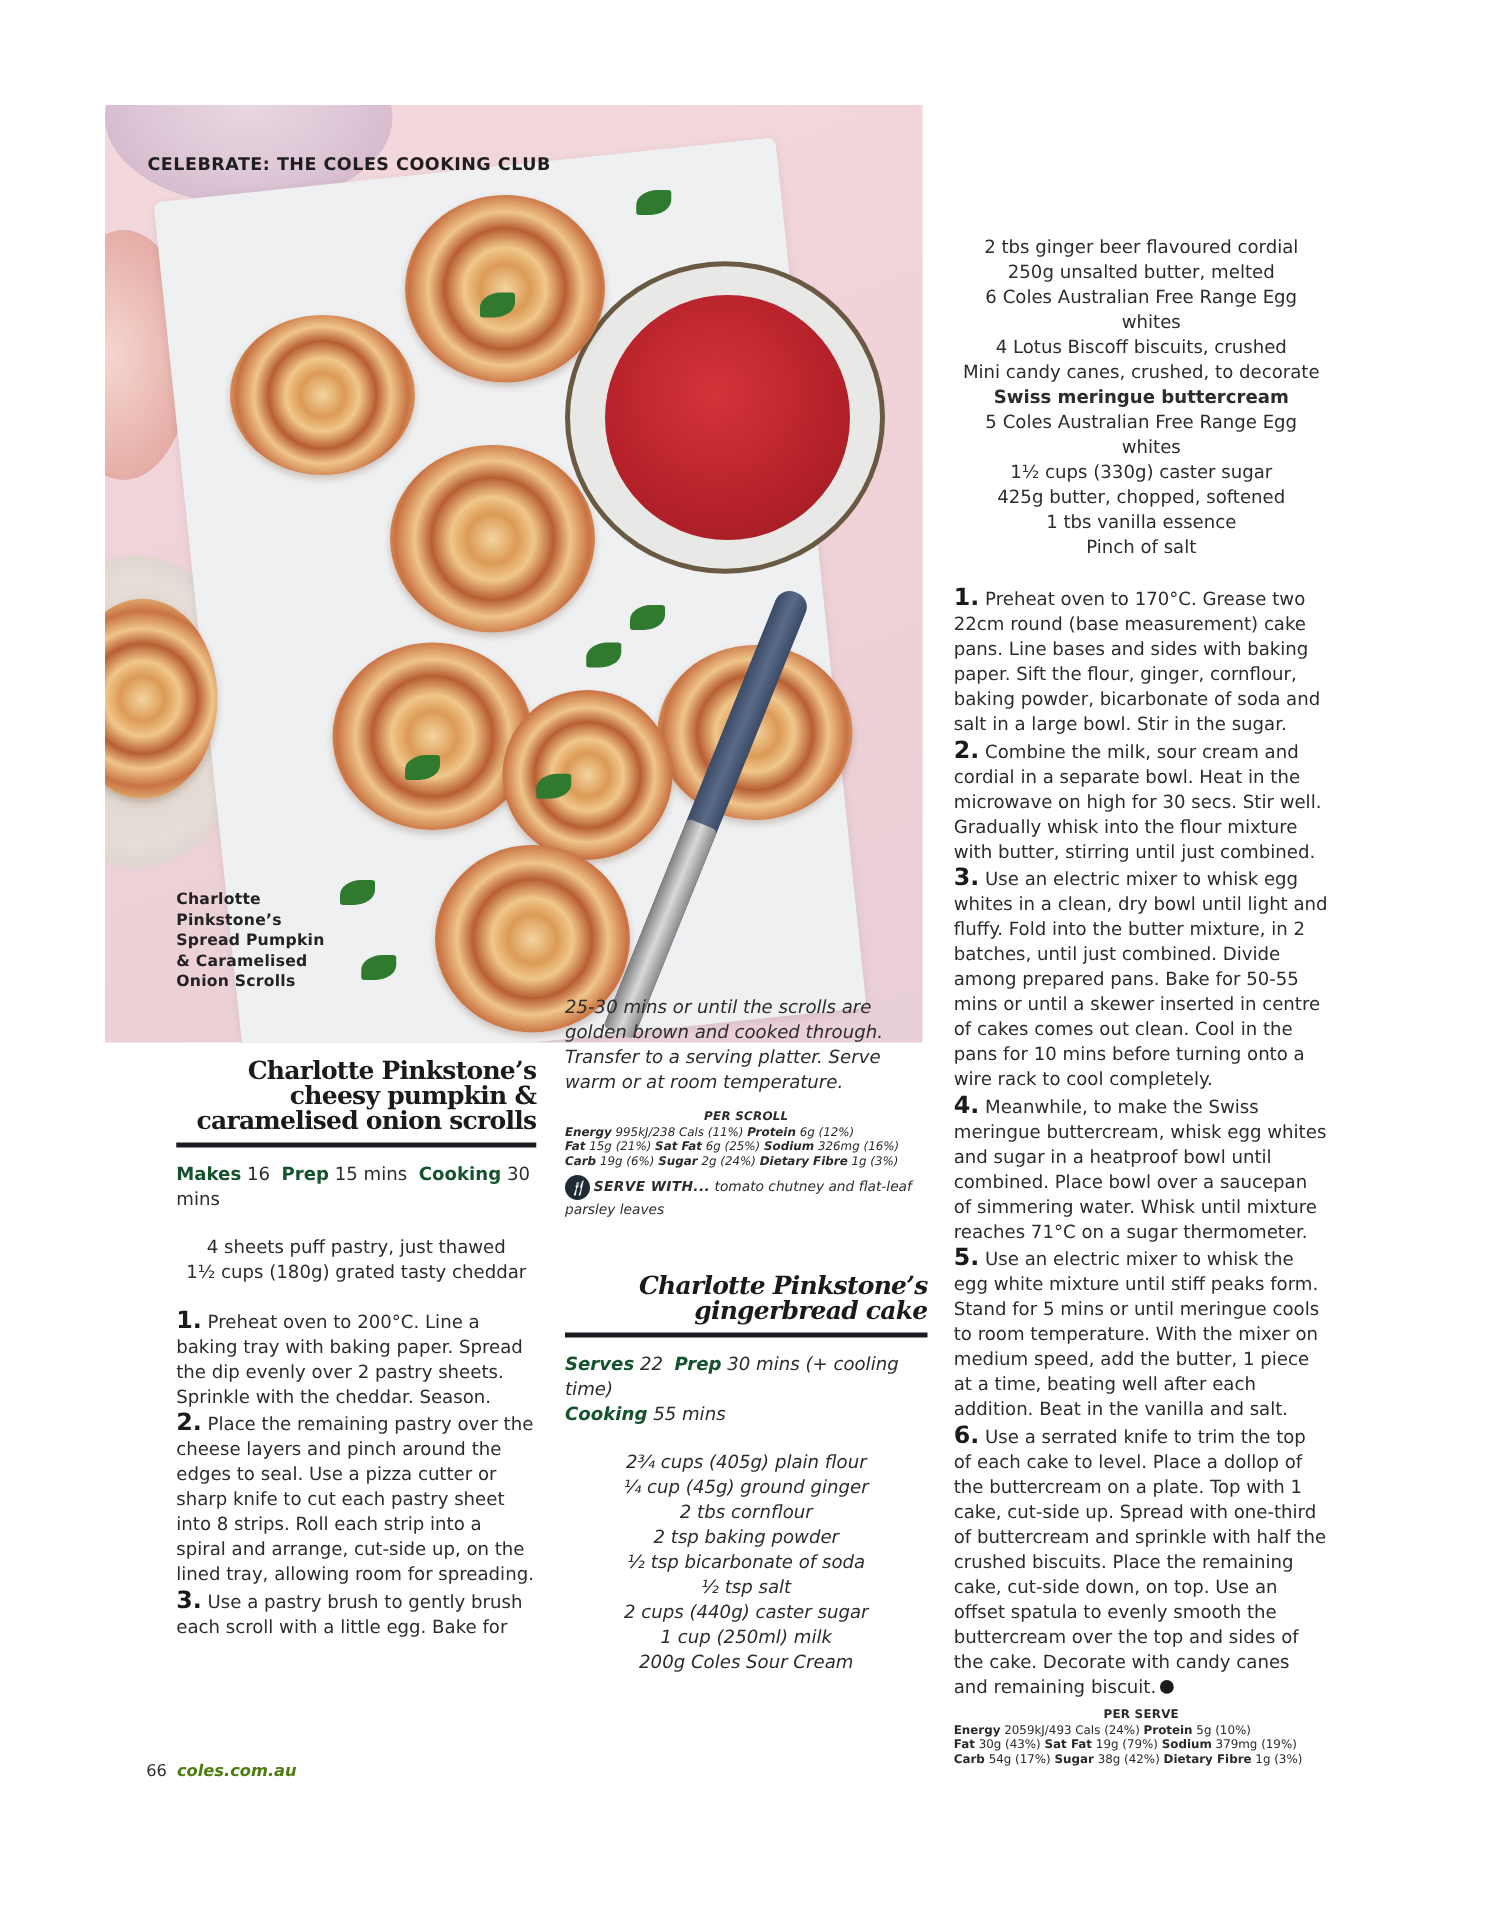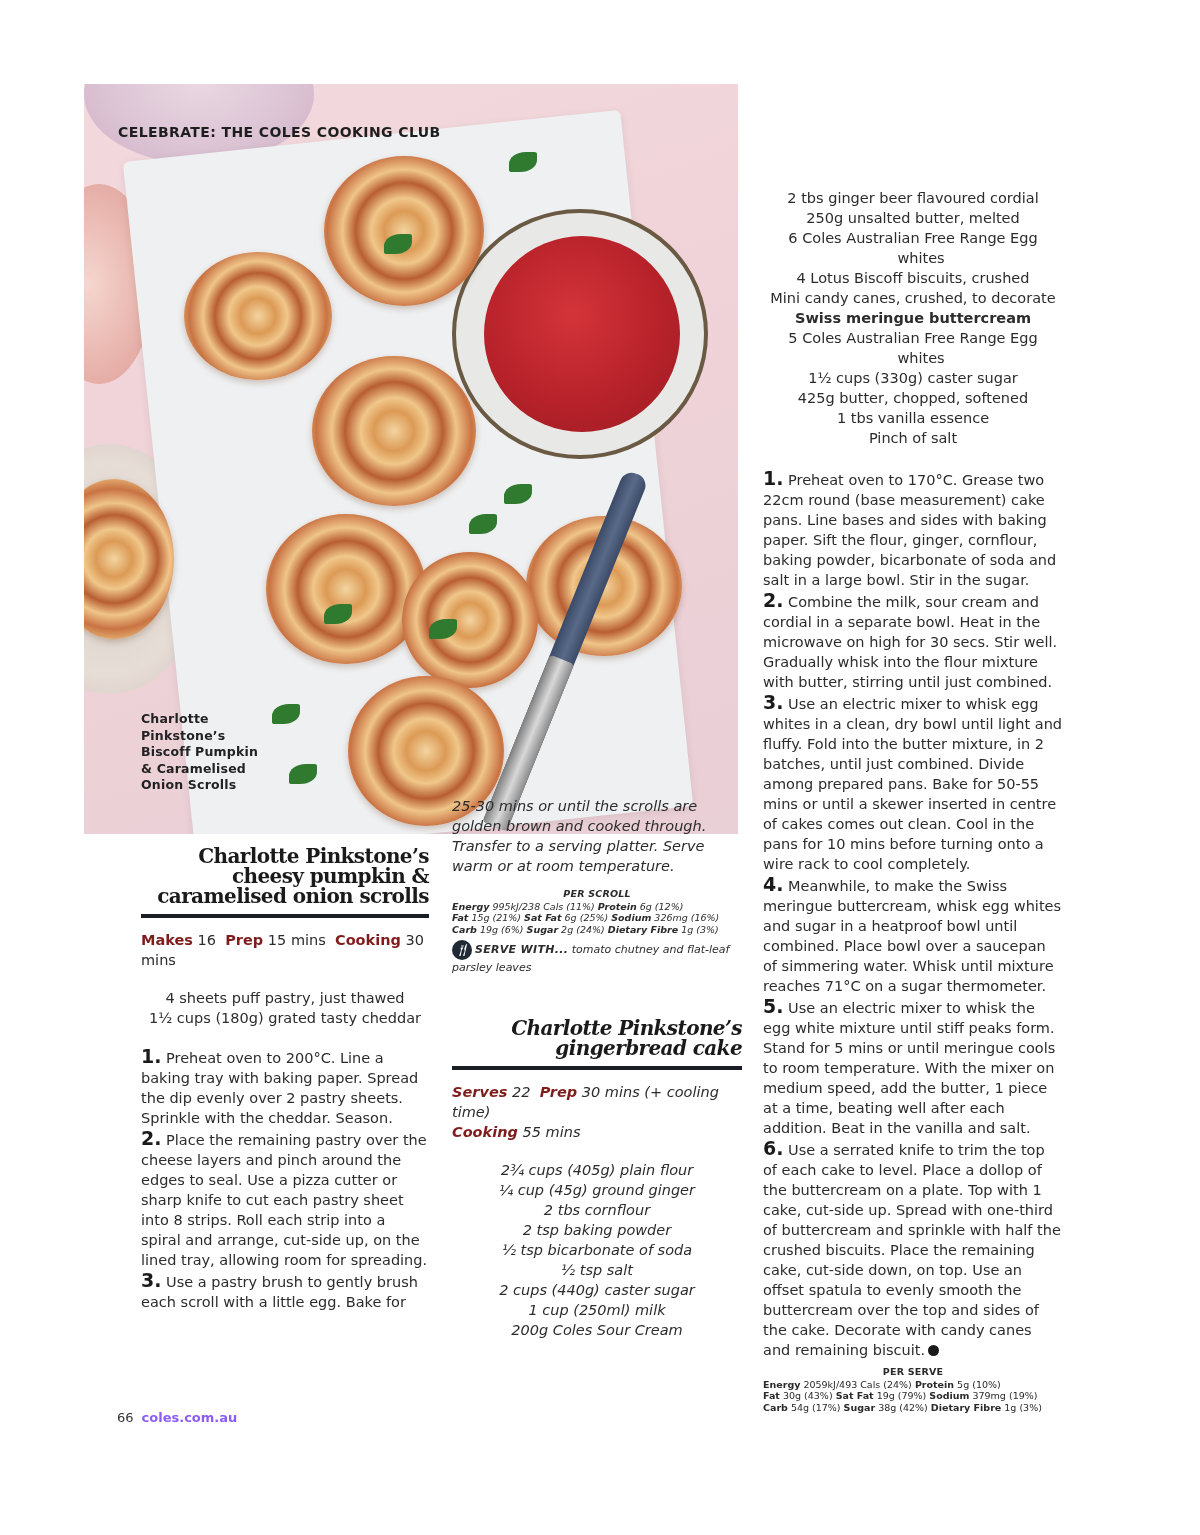--- a/index.html
+++ b/index.html
@@ -39,40 +39,40 @@
   
   .col { position: absolute; font-size: 14.5px; line-height: 20px; color: #2c2c2c; }
   .col1 { left: 141px; top: 846px; width: 288px; }
   .col2 { left: 452px; top: 796px; width: 290px; font-style: italic; }
   .col3 { left: 763px; top: 188px; width: 300px; }
 
   .recipe-title { font-family: "DejaVu Serif", serif; font-weight: bold; font-size: 20px; line-height: 20px;
                   color: #1a1a1a; letter-spacing: -.6px; margin: 0 0 8px 0; text-align: right; }
   .rule { height: 4px; background: #1a1e24; margin: 0 0 12px 0; }
   .meta { font-size: 14.5px; line-height: 20px; margin-bottom: 18px; }
-  .meta b { font-weight: bold; color: #7f1d1d; }
+  .meta b { font-weight: bold; color: #14532d; }
   .ing { margin: 0 0 18px 0; padding: 0; list-style: none; text-align: center; }
   .ing li { padding-left: 16px; text-indent: -16px; }
   .ing li.head { font-weight: bold; padding-left: 0; text-indent: 0; }
   .step-num { font-weight: bold; font-size: 19px; color: #1a1a1a; }
   .step { margin: 0; }
 
   .nutr { font-size: 9.5px; line-height: 11.5px; color: #2a2a2a; }
   .nutr .hdr { font-weight: bold; font-size: 9.5px; letter-spacing: .2px; display: flex; align-items: center; white-space: nowrap; flex-direction: column; }
   .nutr .hdr .dash { flex: 1; border-bottom: 1.5px dashed #333; margin-left: 2px; height: 6px; }
   .nutr b { font-weight: bold; }
   .serve { margin-top: 5px; font-size: 11px; line-height: 16px; }
   .serve .icon { display: inline-block; width: 20px; height: 20px; border-radius: 50%; background: #1f2a36;
                  color: #fff; font-size: 12px; line-height: 20px; text-align: center; vertical-align: middle; margin-right: 3px; }
   .serve .lbl { font-weight: bold; letter-spacing: .3px; }
 
   .end-dot { display: inline-block; width: 11px; height: 11px; border-radius: 50%; background: #1a1a1a; vertical-align: -1px; margin-left: 3px; }
 
   .footer { position: absolute; left: 117px; top: 1410px; font-size: 13px; color: #333; }
-  .footer .site { font-weight: bold; margin-left: 8px; color: #8b5cf6; }
+  .footer .site { font-weight: bold; margin-left: 8px; color: #4d7c0f; font-style: italic; }
 </style>
 </head>
 <body>
 
 <div class="photo">
   <div class="glass1"></div>
   <div class="glass2"></div>
   <div class="sideplate"></div>
   <div class="tray"></div>
   <div class="bowl"></div>
@@ -97,21 +97,21 @@
   <div class="leaf" style="left:385px;top:430px;"></div>
   <div class="leaf" style="left:240px;top:520px;"></div>
   <div class="leaf" style="left:345px;top:535px;"></div>
   <div class="leaf" style="left:188px;top:620px;"></div>
   <div class="leaf" style="left:205px;top:680px;"></div>
 
   <div class="section-label">CELEBRATE: THE COLES COOKING CLUB</div>
   <div class="caption">
     <div>Charlotte</div>
     <div>Pinkstone’s</div>
-    <div>Biscoff Pumpkin</div>
+    <div>Spread Pumpkin</div>
     <div>&amp; Caramelised</div>
     <div>Onion Scrolls</div>
   </div>
 </div>
 
 <div class="col col1">
   <h2 class="recipe-title">
     <div>Charlotte Pinkstone’s</div>
     <div>cheesy pumpkin &amp;</div>
     <div>caramelised onion scrolls</div>

